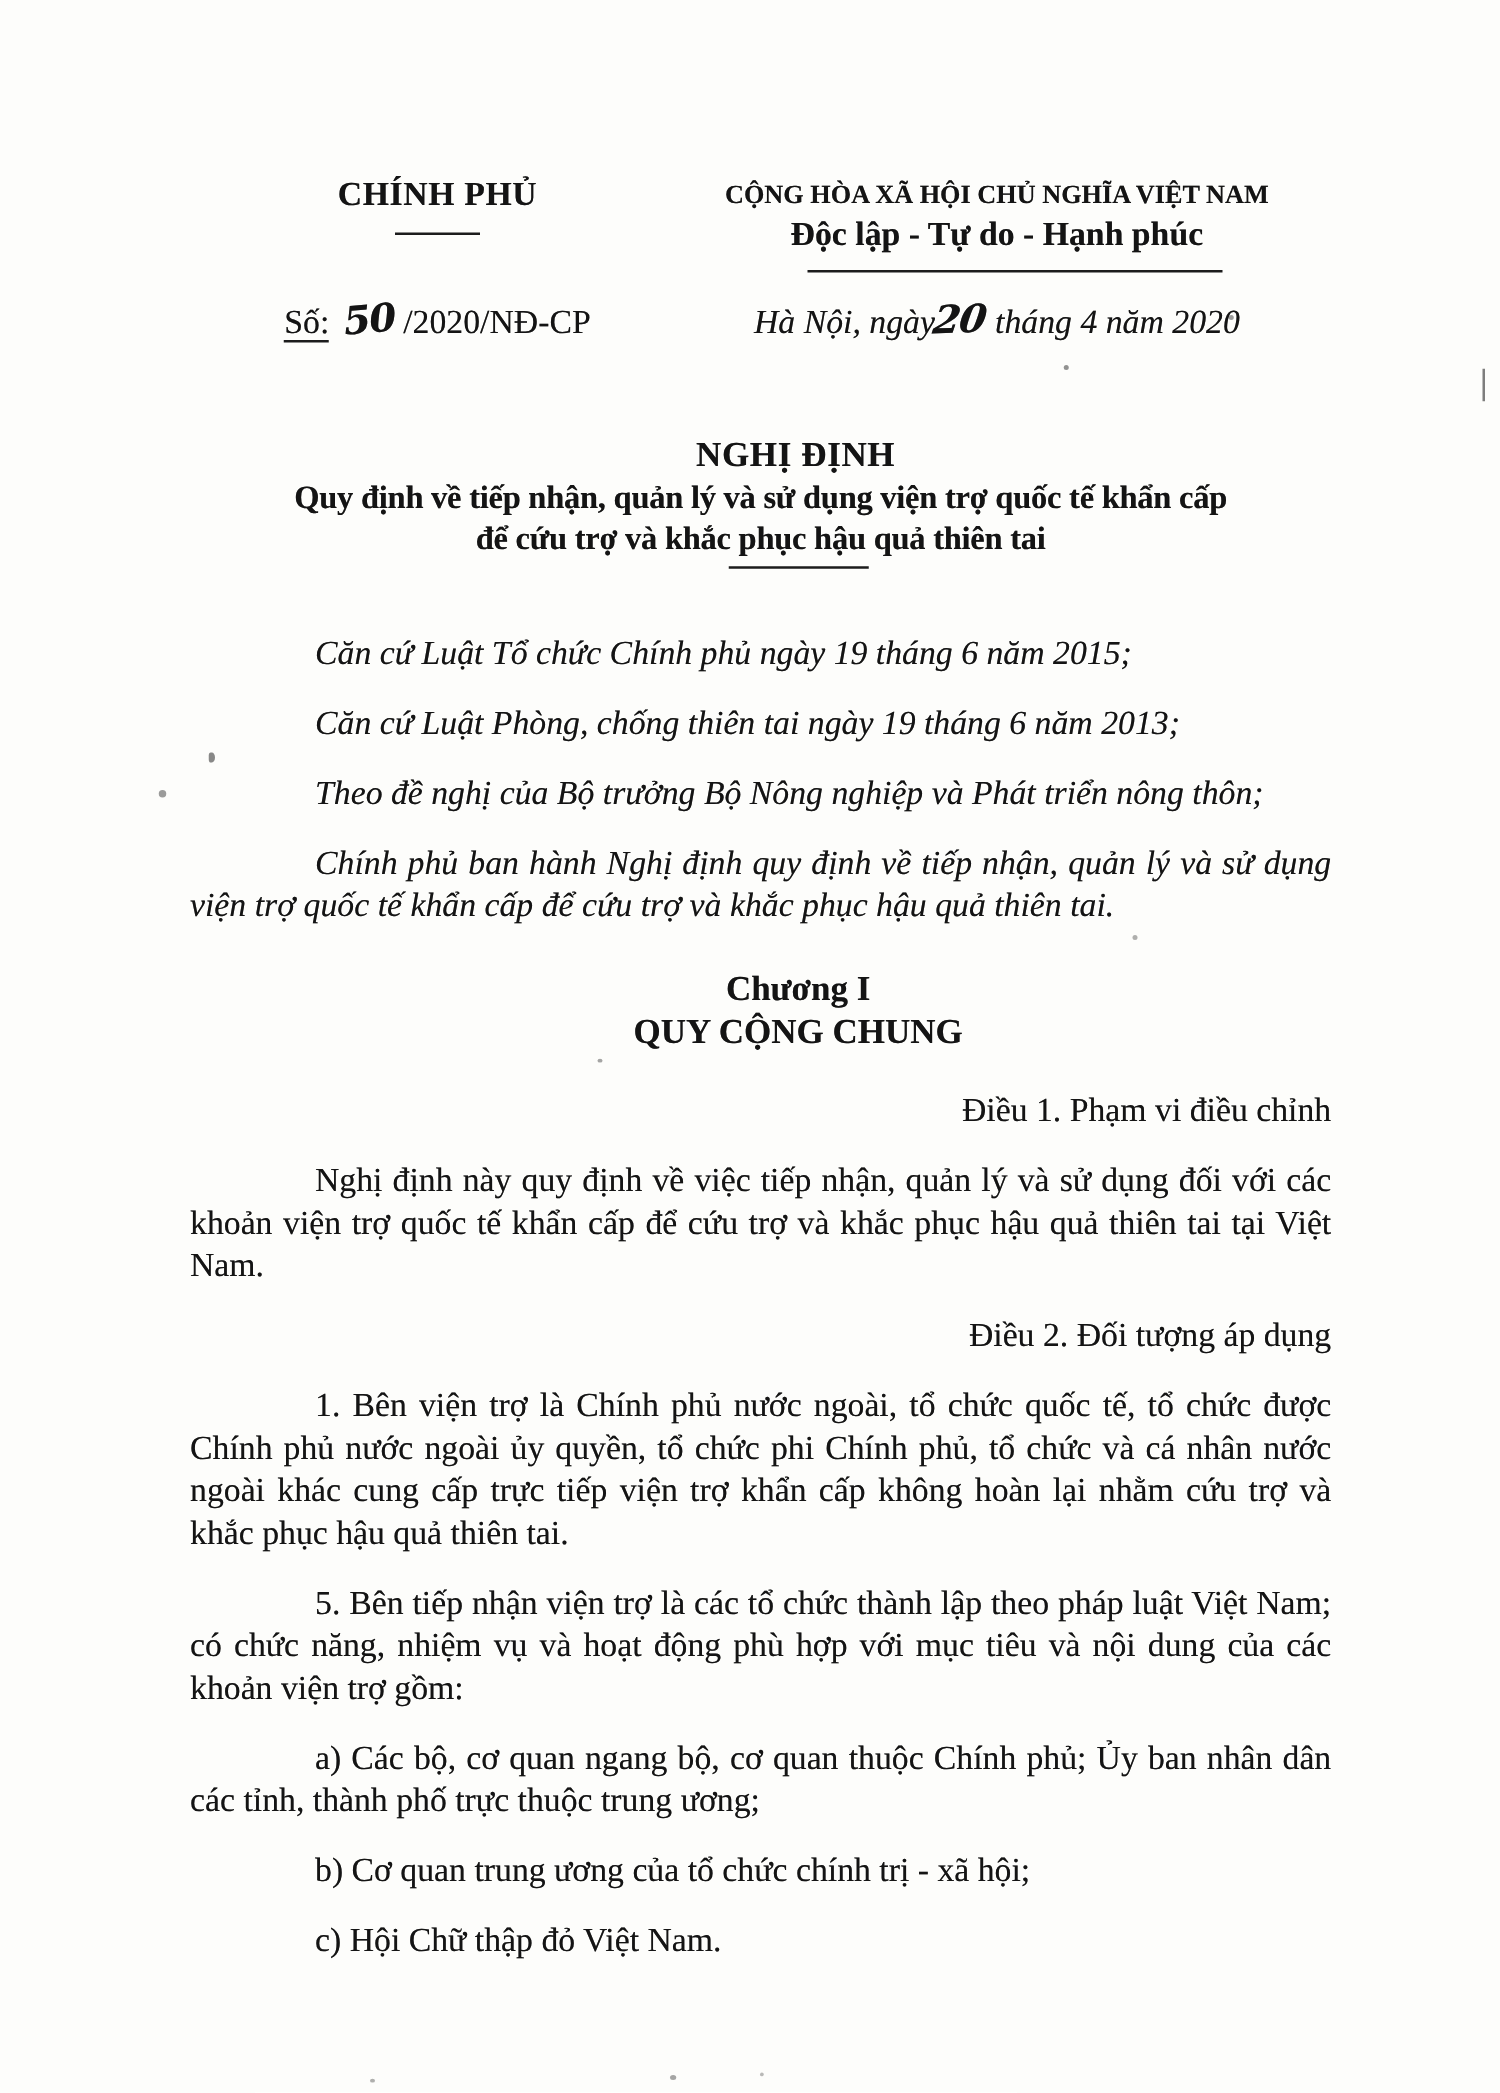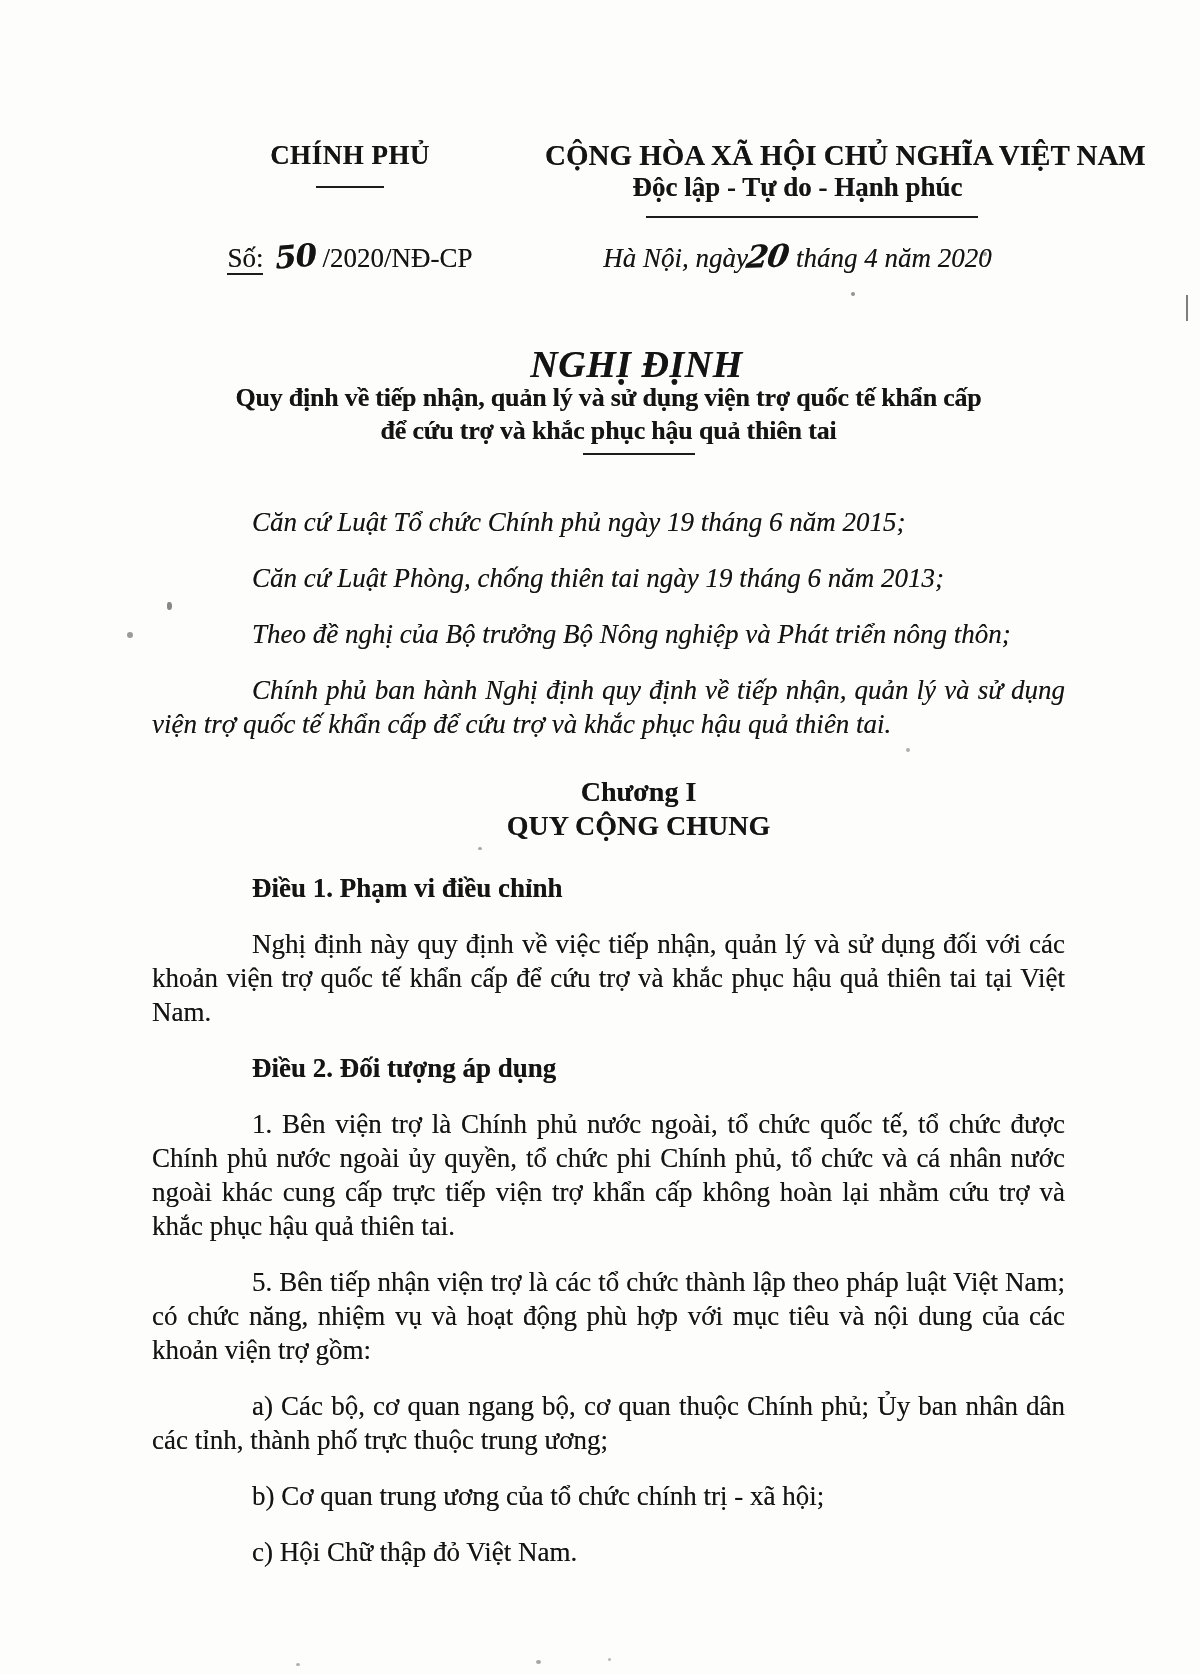--- a/index.html
+++ b/index.html
@@ -21,37 +21,37 @@
   .doc-label{border-bottom:2px solid #1c1c1c;padding-bottom:0px;}
   .hand{
     font-family:"DejaVu Serif",serif;
     font-style:italic;font-weight:bold;font-size:31px;
     display:inline-block;letter-spacing:-1px;
   }
   .hand-no{transform:rotate(-5deg);margin:0 6px 0 12px;}
   .hand-day{transform:skewX(-10deg) rotate(-2deg);margin:0 8px 0 -1px;}
 
   .header-right{position:absolute;left:545px;top:140px;width:505px;text-align:center;}
-  .nat-title{font-weight:bold;font-size:29px;line-height:30px;white-space:nowrap;}
+  .nat-title{font-weight:bold;font-size:21px;line-height:30px;white-space:nowrap;}
   .nat-motto{font-weight:bold;font-size:27px;line-height:30px;margin-top:2px;}
   .motto-rule{width:332px;border-top:2px solid #1c1c1c;margin:14px auto 0;transform:translateX(14px);}
   .place-date{margin-top:20px;font-style:italic;font-size:27px;white-space:nowrap;}
 
   
   .content{position:absolute;left:152px;top:348px;width:913px;}
   .title-block{text-align:center;}
-  .doc-type{font-weight:bold;font-size:38px;line-height:33px;letter-spacing:.5px;transform:translateX(28px);font-style:italic;}
+  .doc-type{font-weight:bold;font-size:28px;line-height:33px;letter-spacing:.5px;transform:translateX(28px);}
   .subject{font-weight:bold;font-size:26px;line-height:33px;letter-spacing:-.2px;}
   .title-rule{width:112px;border-top:2px solid #1c1c1c;margin:6px auto 0;transform:translateX(30px);}
 
   .preamble{margin-top:50px;}
   p.doc{font-size:27px;line-height:34px;margin:0 0 22px;text-indent:100px;}
   p.italic{font-style:italic;}
   p.just{text-align:justify;}
-  p.bold{font-weight:bold;}
+  p.bold{font-weight:normal;text-align:right;}
 
   .chapter{margin-top:34px;margin-bottom:28px;text-align:center;font-weight:bold;
            font-size:28px;line-height:34px;transform:translateX(30px);}
   .chapter div{display:block;}
 
   
   .speck{position:absolute;background:#3a3a3a;border-radius:50%;}
   .s1{left:851px;top:292px;width:4px;height:4px;opacity:.55;}
   .s2{left:167px;top:602px;width:5px;height:8px;opacity:.6;border-radius:40% 60% 60% 40%;}
   .s3{left:127px;top:632px;width:6px;height:6px;opacity:.5;}

